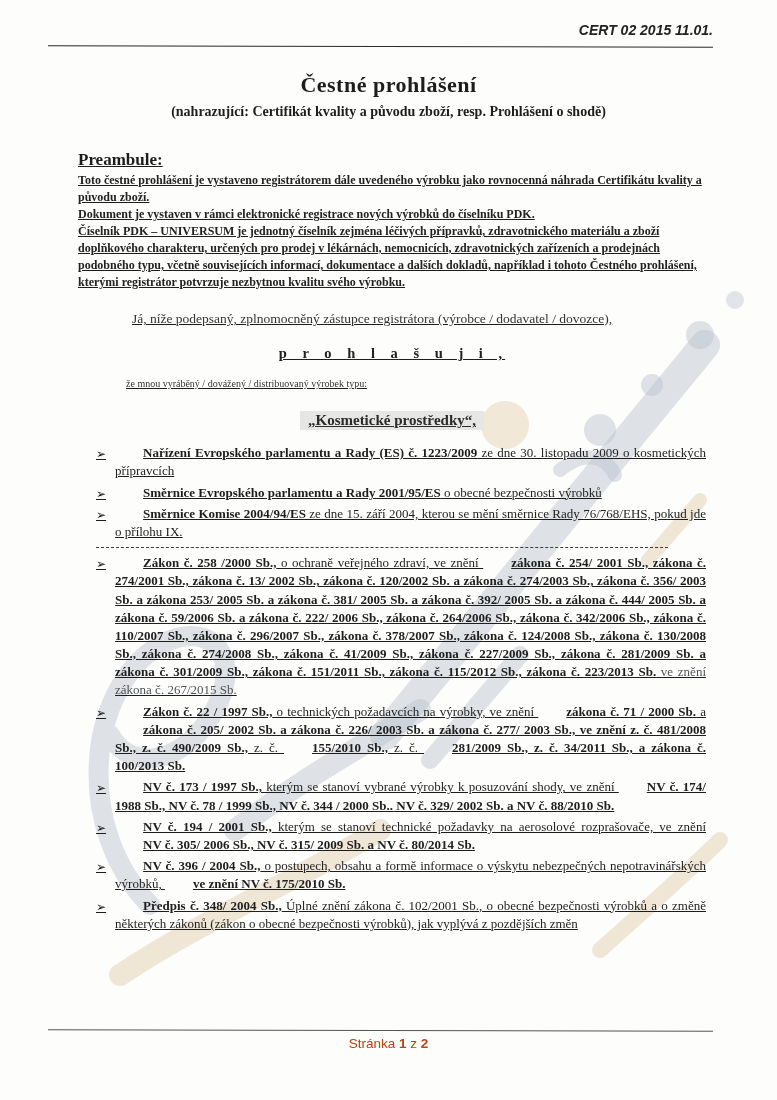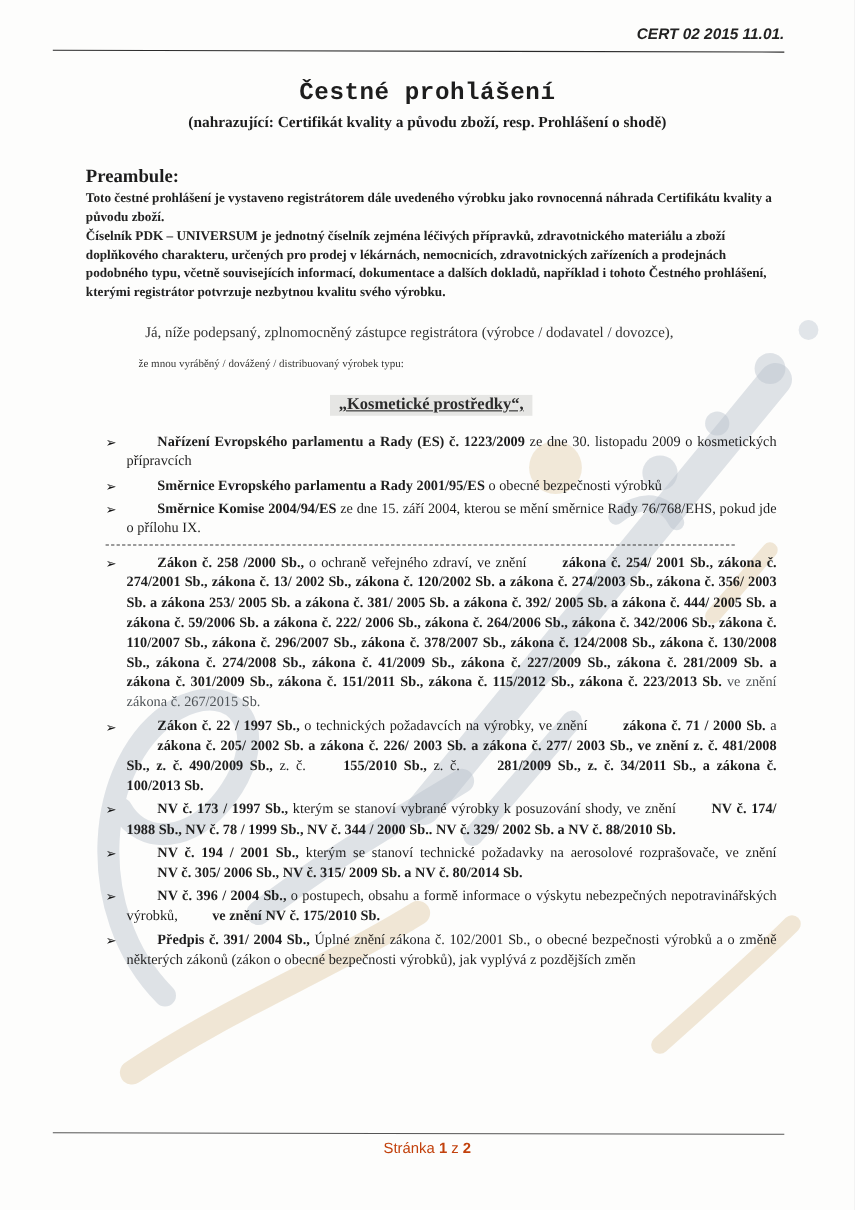--- a/index.html
+++ b/index.html
@@ -16,25 +16,25 @@
   .watermark{position:absolute;left:0;top:0;z-index:1;pointer-events:none;}
 
   
   .hdr{position:absolute;top:22px;left:48px;right:64px;text-align:right;
        font-family:"Liberation Sans", sans-serif;font-style:italic;font-weight:600;
        font-size:14px;color:#222;}
   .hdr-rule{position:absolute;top:46px;left:48px;width:665px;height:0;
        border-top:1.6px solid #2a2a2a;transform:rotate(0.15deg);}
 
   .title{position:absolute;top:72px;left:0;width:100%;text-align:center;
-       font-size:22px;font-weight:bold;letter-spacing:.5px;font-family:Liberation Mono, monospace;}
+       font-size:22px;font-weight:bold;letter-spacing:.5px;}
   .subtitle{position:absolute;top:104px;left:0;width:100%;text-align:center;
        font-size:14px;font-weight:bold;}
 
-  .body-col{position:absolute;top:150px;left:78px;width:628px;}
+  .body-col{position:absolute;top:150px;left:78px;width:628px;text-decoration:underline;}
 
   .preambule-h{font-size:17px;font-weight:bold;margin:0 0 2px 0;}
   .pre-line{font-size:12px;font-weight:bold;line-height:1.42;text-align:left;color:#222;}
 
   .intro{margin-top:20px;font-size:13.5px;text-indent:54px;color:#333;}
   .declare{margin-top:18px;text-align:center;font-size:14.5px;font-weight:bold;
        letter-spacing:3px;word-spacing:6px;color:#222;}
   .product-intro{margin-top:16px;font-size:10px;color:#333;margin-left:48px;}
   .product-type-wrap{margin-top:22px;text-align:center;}
   .product-type{display:inline-block;font-size:15px;font-weight:bold;
@@ -87,23 +87,25 @@
     <div class="hdr">CERT 02 2015 11.01.</div>
     <div class="hdr-rule"></div>
 
     <div class="title">Čestné prohlášení</div>
     <div class="subtitle">(nahrazující: Certifikát kvality a původu zboží, resp. Prohlášení o shodě)</div>
 
     <div class="body-col">
 
       <div class="preambule-h">Preambule:</div>
       <div class="pre-line">Toto čestné prohlášení je vystaveno registrátorem dále uvedeného výrobku jako rovnocenná náhrada Certifikátu kvality a původu zboží.</div>
+      <div class="pre-line">Dokument je vystaven v rámci elektronické registrace nových výrobků do číselníku PDK.</div>
       <div class="pre-line">Číselník PDK – UNIVERSUM je jednotný číselník zejména léčivých přípravků, zdravotnického materiálu a zboží doplňkového charakteru, určených pro prodej v lékárnách, nemocnicích, zdravotnických zařízeních a prodejnách podobného typu, včetně souvisejících informací, dokumentace a dalších dokladů, například i tohoto Čestného prohlášení, kterými registrátor potvrzuje nezbytnou kvalitu svého výrobku.</div>
 
       <div class="intro">Já, níže podepsaný, zplnomocněný zástupce registrátora (výrobce / dodavatel / dovozce),</div>
+      <div class="declare">p r o h l a š u j i ,</div>
       <div class="product-intro">že mnou vyráběný / dovážený  / distribuovaný výrobek typu:</div>
       <div class="product-type-wrap">
         <span class="product-type">„Kosmetické prostředky“,</span>
       </div>
 
       <ul class="reg-list" id="list-top">
           <li class="reg-item">
             <span class="bullet">➢</span>
             <div class="reg-text"><span class="b">Nařízení Evropského parlamentu a Rady (ES) č. 1223/2009</span><span> ze dne 30. listopadu 2009 o kosmetických přípravcích</span></div>
           </li>
@@ -135,21 +137,21 @@
           <li class="reg-item">
             <span class="bullet">➢</span>
             <div class="reg-text"><span class="b">NV č. 194 / 2001 Sb.,</span><span> kterým se stanoví technické požadavky na aerosolové rozprašovače, ve znění </span><span class="b">NV č. 305/ 2006 Sb., NV č. 315/ 2009 Sb. a NV č. 80/2014 Sb.</span></div>
           </li>
           <li class="reg-item">
             <span class="bullet">➢</span>
             <div class="reg-text"><span class="b">NV č. 396 / 2004 Sb.,</span><span> o postupech, obsahu a formě informace o výskytu nebezpečných nepotravinářských výrobků, </span><span class="b">ve znění NV č. 175/2010 Sb.</span></div>
           </li>
           <li class="reg-item">
             <span class="bullet">➢</span>
-            <div class="reg-text"><span class="b">Předpis č. 391/ 2004 Sb.,</span><span> Úplné znění zákona č. 102/2001 Sb., o obecné bezpečnosti výrobků a o změně některých zákonů (zákon o obecné bezpečnosti výrobků), jak vyplývá z pozdějších změn</span></div>
+            <div class="reg-text"><span class="b">Předpis č. 348/ 2004 Sb.,</span><span> Úplné znění zákona č. 102/2001 Sb., o obecné bezpečnosti výrobků a o změně některých zákonů (zákon o obecné bezpečnosti výrobků), jak vyplývá z pozdějších změn</span></div>
           </li>
         </ul>
 
     </div>
 
     <div class="footer-rule"></div>
     <div class="footer">
       <span>Stránka</span>
       <span class="b">1</span>
       <span>z</span>

